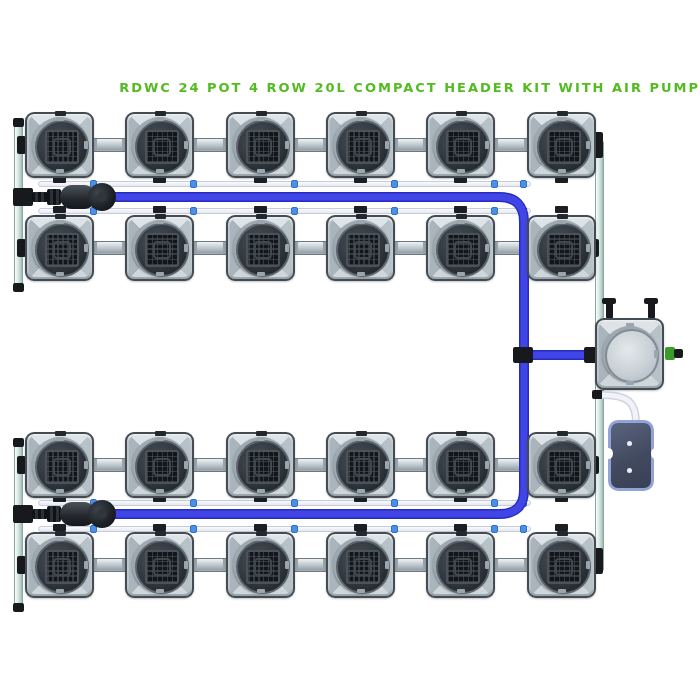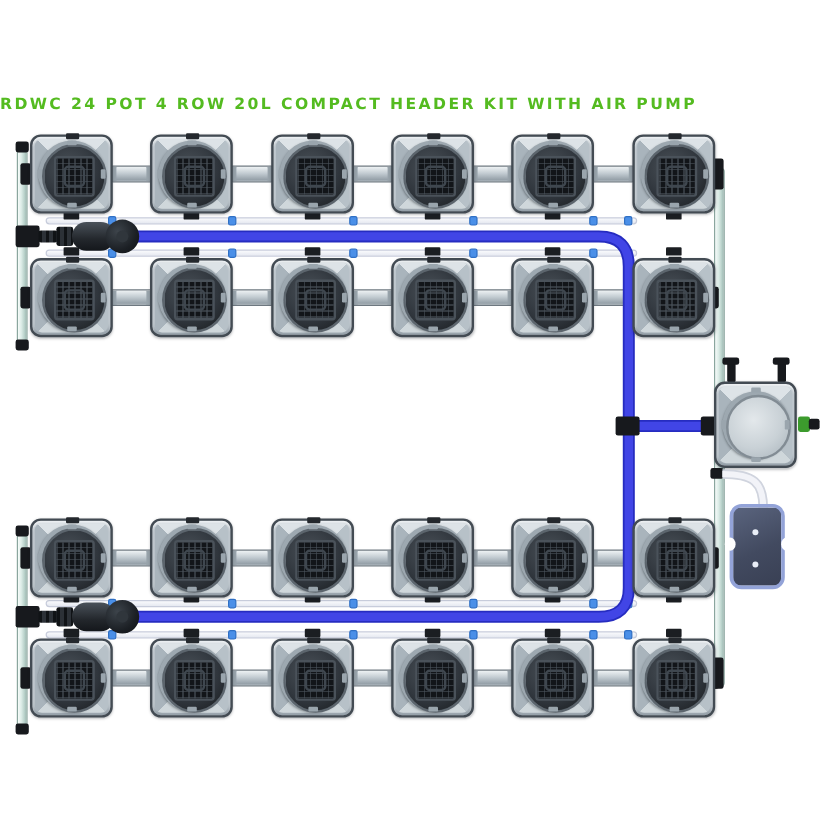--- a/index.html
+++ b/index.html
@@ -1,18 +1,18 @@
 <!DOCTYPE html>
 <html><head>
 <meta charset="utf-8">
 <style>
   html,body{margin:0;padding:0;background:#ffffff;}
   #canvas{position:relative;width:700px;height:700px;background:#ffffff;overflow:hidden;
           font-family:"DejaVu Sans",sans-serif;}
-  #title{position:absolute;top:80px;left:0;right:0;text-align:left;
+  #title{position:absolute;top:80px;left:0;right:0;text-align:right;
          font-weight:bold;font-size:13px;letter-spacing:2px;color:#54bb20;white-space:nowrap;}
   .abs{position:absolute;box-sizing:border-box;}
 
   
   .riser{background:linear-gradient(90deg,#f7fcfa,#dcece7 40%,#b7d0c9 78%,#9fbab3);
          border:1px solid #8aa69e;border-radius:3px;}
   .manifold{background:linear-gradient(180deg,#eef2f4,#c3ccd2 45%,#97a2aa 88%,#aab4bb);
             border:1px solid #6e7880;border-radius:2px;
             box-shadow:inset 4px 0 0 #98a3ab,inset -4px 0 0 #98a3ab;}
   .wpipe{background:linear-gradient(180deg,#f9fafc,#e6e9f1);border:1px solid #c7ccdb;border-radius:3px;}

